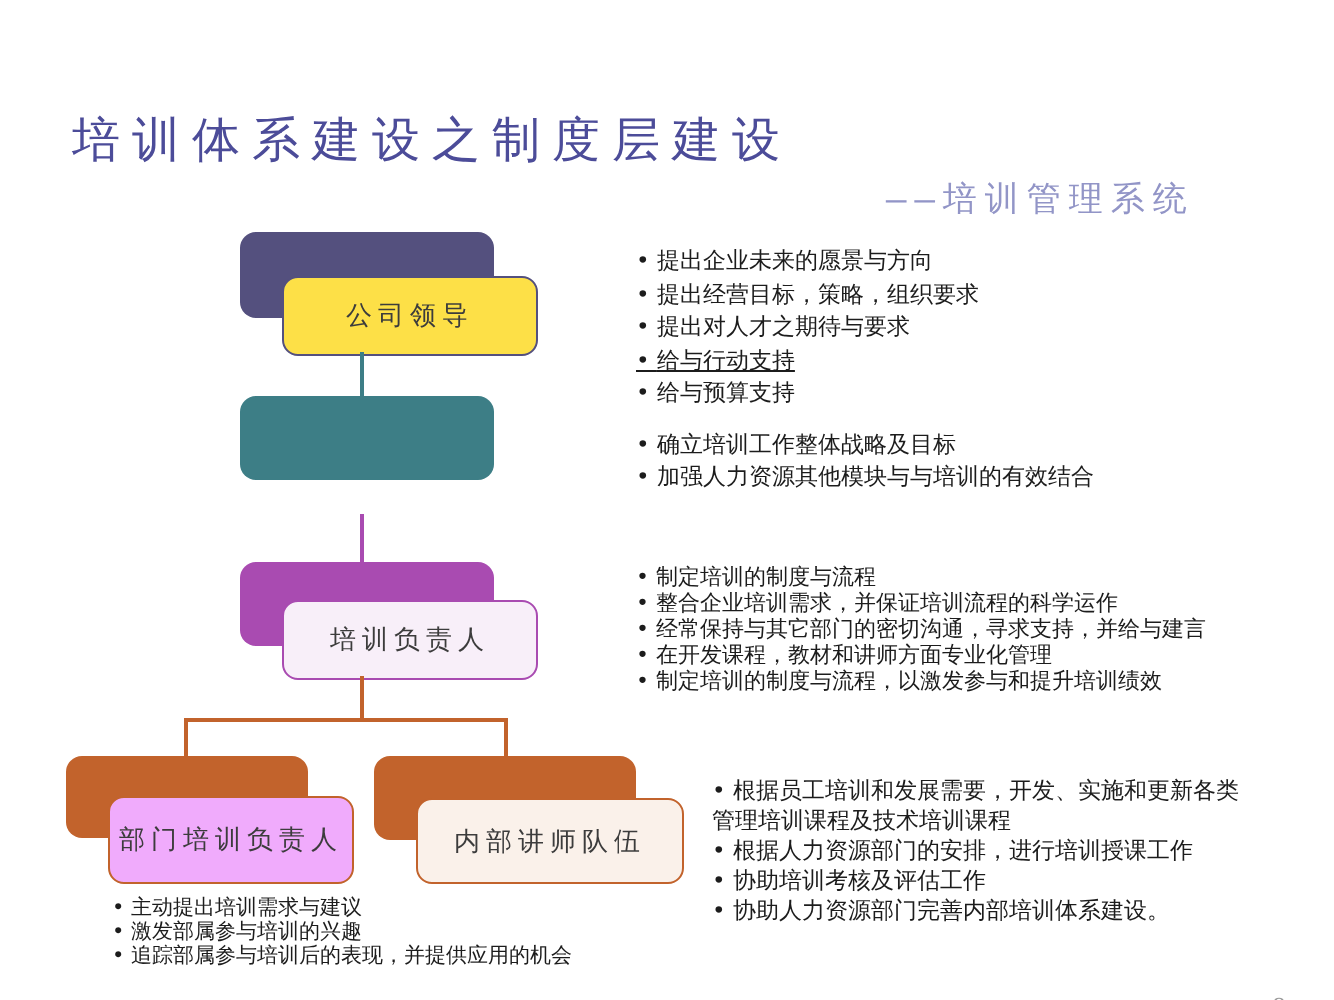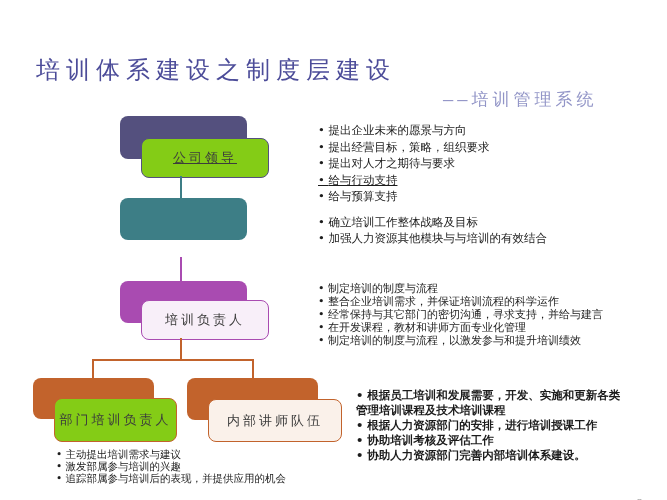--- a/index.html
+++ b/index.html
@@ -17,44 +17,44 @@
     font-size:17px; letter-spacing:4px; color:#9295c7; white-space:nowrap;font-family:Liberation Mono, monospace;
   }
   
   .shadow { position:absolute; border-radius:8px; }
   .labelbox {
     position:absolute; border-radius:8px; border:1.5px solid;
     display:flex; align-items:center; justify-content:center;
     font-size:13px; letter-spacing:3px; color:#3c3c3c; white-space:nowrap;
   }
   .s1 { left:120px; top:88px;  width:127px; height:43px; background:#54507e; }
-  .l1 { left:141px; top:110px; width:126px; height:38px; border-color:#54507e; background:#84cc16;text-decoration:underline; }
+  .l1 { left:141px; top:110px; width:126px; height:38px; border-color:#54507e; background:#fde047; }
   .s2 { left:120px; top:170px; width:127px; height:42px; background:#3d7e86; }
   .l2 { left:141px; top:191px; width:126px; height:38px; border-color:#3d7e86; background:#eef4f4; }
   .s3 { left:120px; top:253px; width:127px; height:42px; background:#a94bb1; }
   .l3 { left:141px; top:272px; width:126px; height:38px; border-color:#a94bb1; background:#f8eff9; }
   .s4 { left:33px;  top:350px; width:121px; height:41px; background:#c2632c; }
-  .l4 { left:54px;  top:370px; width:121px; height:42px; border-color:#c2632c; background:#84cc16; }
+  .l4 { left:54px;  top:370px; width:121px; height:42px; border-color:#c2632c; background:#f0abfc; }
   .s5 { left:187px; top:350px; width:131px; height:42px; background:#c2632c; }
   .l5 { left:208px; top:371px; width:132px; height:41px; border-color:#c2632c; background:#faf1ea; }
   
   .conn { position:absolute; }
   .conn-1      { left:180px; top:148px; width:2px;  height:22px; background:#3d7e86; }
   .conn-2      { left:180px; top:229px; width:2px;  height:24px; background:#a94bb1; }
   .conn-3-stem { left:180px; top:310px; width:2px;  height:21px; background:#c2632c; }
   .conn-3-bar  { left:92px;  top:331px; width:162px; height:2px; background:#c2632c; }
   .conn-3-l    { left:92px;  top:331px; width:2px;  height:19px; background:#c2632c; }
   .conn-3-r    { left:252px; top:331px; width:2px;  height:19px; background:#c2632c; }
   
   ul.bullets { position:absolute; margin:0; padding:0; list-style:none; color:#1c1c1c; }
   ul.bullets li::before { content:"• "; }
   .sec-leader { left:318px; top:94px;  width:335px; font-size:11.5px; line-height:16.5px; }
   .sec-hr     { left:318px; top:187px; width:335px; font-size:11.5px; line-height:15.5px; }
   .sec-tm     { left:318px; top:255px; width:348px; font-size:11px;   line-height:12.9px; }
-  .sec-il     { left:356px; top:360px; width:272px; font-size:11.5px; line-height:15px;font-weight:bold; }
+  .sec-il     { left:356px; top:360px; width:272px; font-size:11.5px; line-height:15px; }
   .sec-dtm    { left:56px;  top:421px; width:292px; font-size:10.5px; line-height:11.9px; }
   .u { text-decoration:underline; }
   
   .date { position:absolute; left:50px; top:471px; font-size:11px; color:#9a9a9a; }
   .page { position:absolute; right:24px; top:469px; font-size:11px; color:#9a9a9a; }
 </style>
 </head>
 <body>
 
 <div class="slide">

